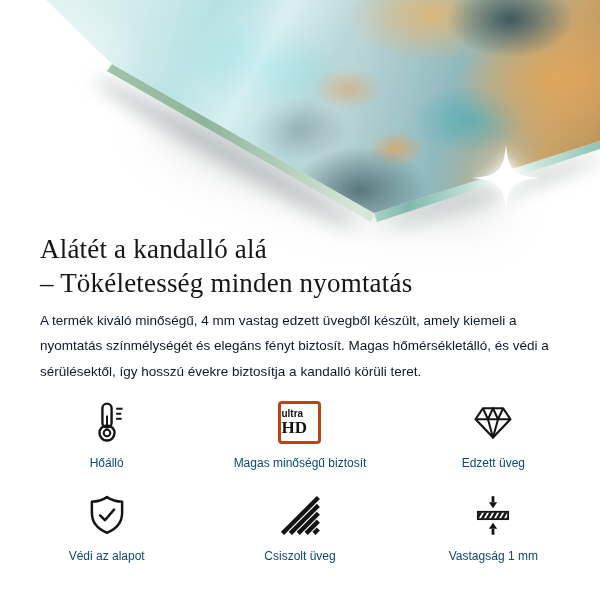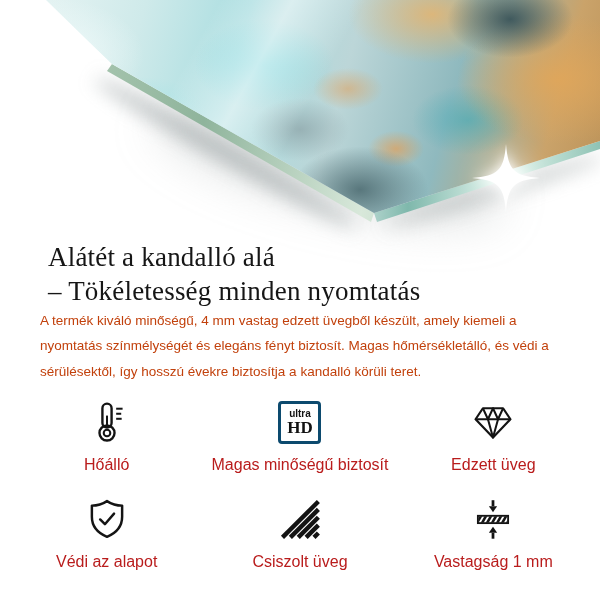--- a/index.html
+++ b/index.html
@@ -35,36 +35,36 @@
       radial-gradient(100px 65px at 44% 27%, rgba(127,216,222,.85), transparent 70%),
       radial-gradient(90px 55px at 24% 48%, rgba(168,228,230,.8), transparent 70%),
       radial-gradient(60px 40px at 35% 73%, rgba(95,198,205,.7), transparent 70%),
       radial-gradient(80px 50px at 78% 50%, rgba(63,169,181,.6), transparent 70%),
       radial-gradient(120px 80px at 10% 23%, rgba(240,250,250,.95), transparent 70%),
       linear-gradient(105deg,#eef7f6 0%,#cfeaea 22%,#a9dde0 38%,#bcd6d8 55%,#8fb9be 72%,#caa36a 88%,#b98f55 100%);}
   .sparkle{position:absolute;left:471px;top:143px;width:70px;height:70px;
            filter:drop-shadow(0 0 6px rgba(255,255,255,.95)) drop-shadow(0 0 14px rgba(255,255,255,.8));}
 
   
-  .heading{position:absolute;left:40px;top:233px;margin:8px;
+  .heading{position:absolute;left:40px;top:233px;margin:0;
            font-family:"Liberation Serif","DejaVu Serif",serif;font-weight:400;
            font-size:27px;line-height:33.5px;color:#161616;letter-spacing:.2px;}
   .heading span{display:block;}
   .desc{position:absolute;left:40px;top:308px;width:510px;margin:0;
-        font-size:13.5px;line-height:25.3px;color:#c2410c;}
+        font-size:13.5px;line-height:25.3px;color:#0f172a;}
 
   
   .features{position:absolute;left:10px;top:399px;width:580px;
             display:grid;grid-template-columns:repeat(3,1fr);row-gap:22px;}
   .feature{display:flex;flex-direction:column;align-items:center;}
   .feature .iconbox{height:46px;display:flex;align-items:center;justify-content:center;margin-bottom:11px;}
-  .feature .label{font-size:16px;color:#b91c1c;}
+  .feature .label{font-size:12px;color:#0c4a6e;}
   .ic{stroke:#141414;fill:none;}
-  .uhd-box{width:37px;height:37px;border:3px solid #0c4a6e;border-radius:4px;
-           display:flex;flex-direction:column;align-items:center;justify-content:center;color:#131313;}
+  .uhd-box{width:37px;height:37px;border:3px solid #c2410c;border-radius:4px;
+           display:flex;flex-direction:column;justify-content:center;color:#131313;}
   .uhd-top{font-size:10px;font-weight:bold;line-height:10px;}
   .uhd-bottom{font-size:17px;font-weight:bold;line-height:17px;font-family:Liberation Serif, serif;}
 </style>
 </head>
 <body>
 
 <div class="page">
 
   <div class="hero">
     <div class="shadow shadow-left"></div>

